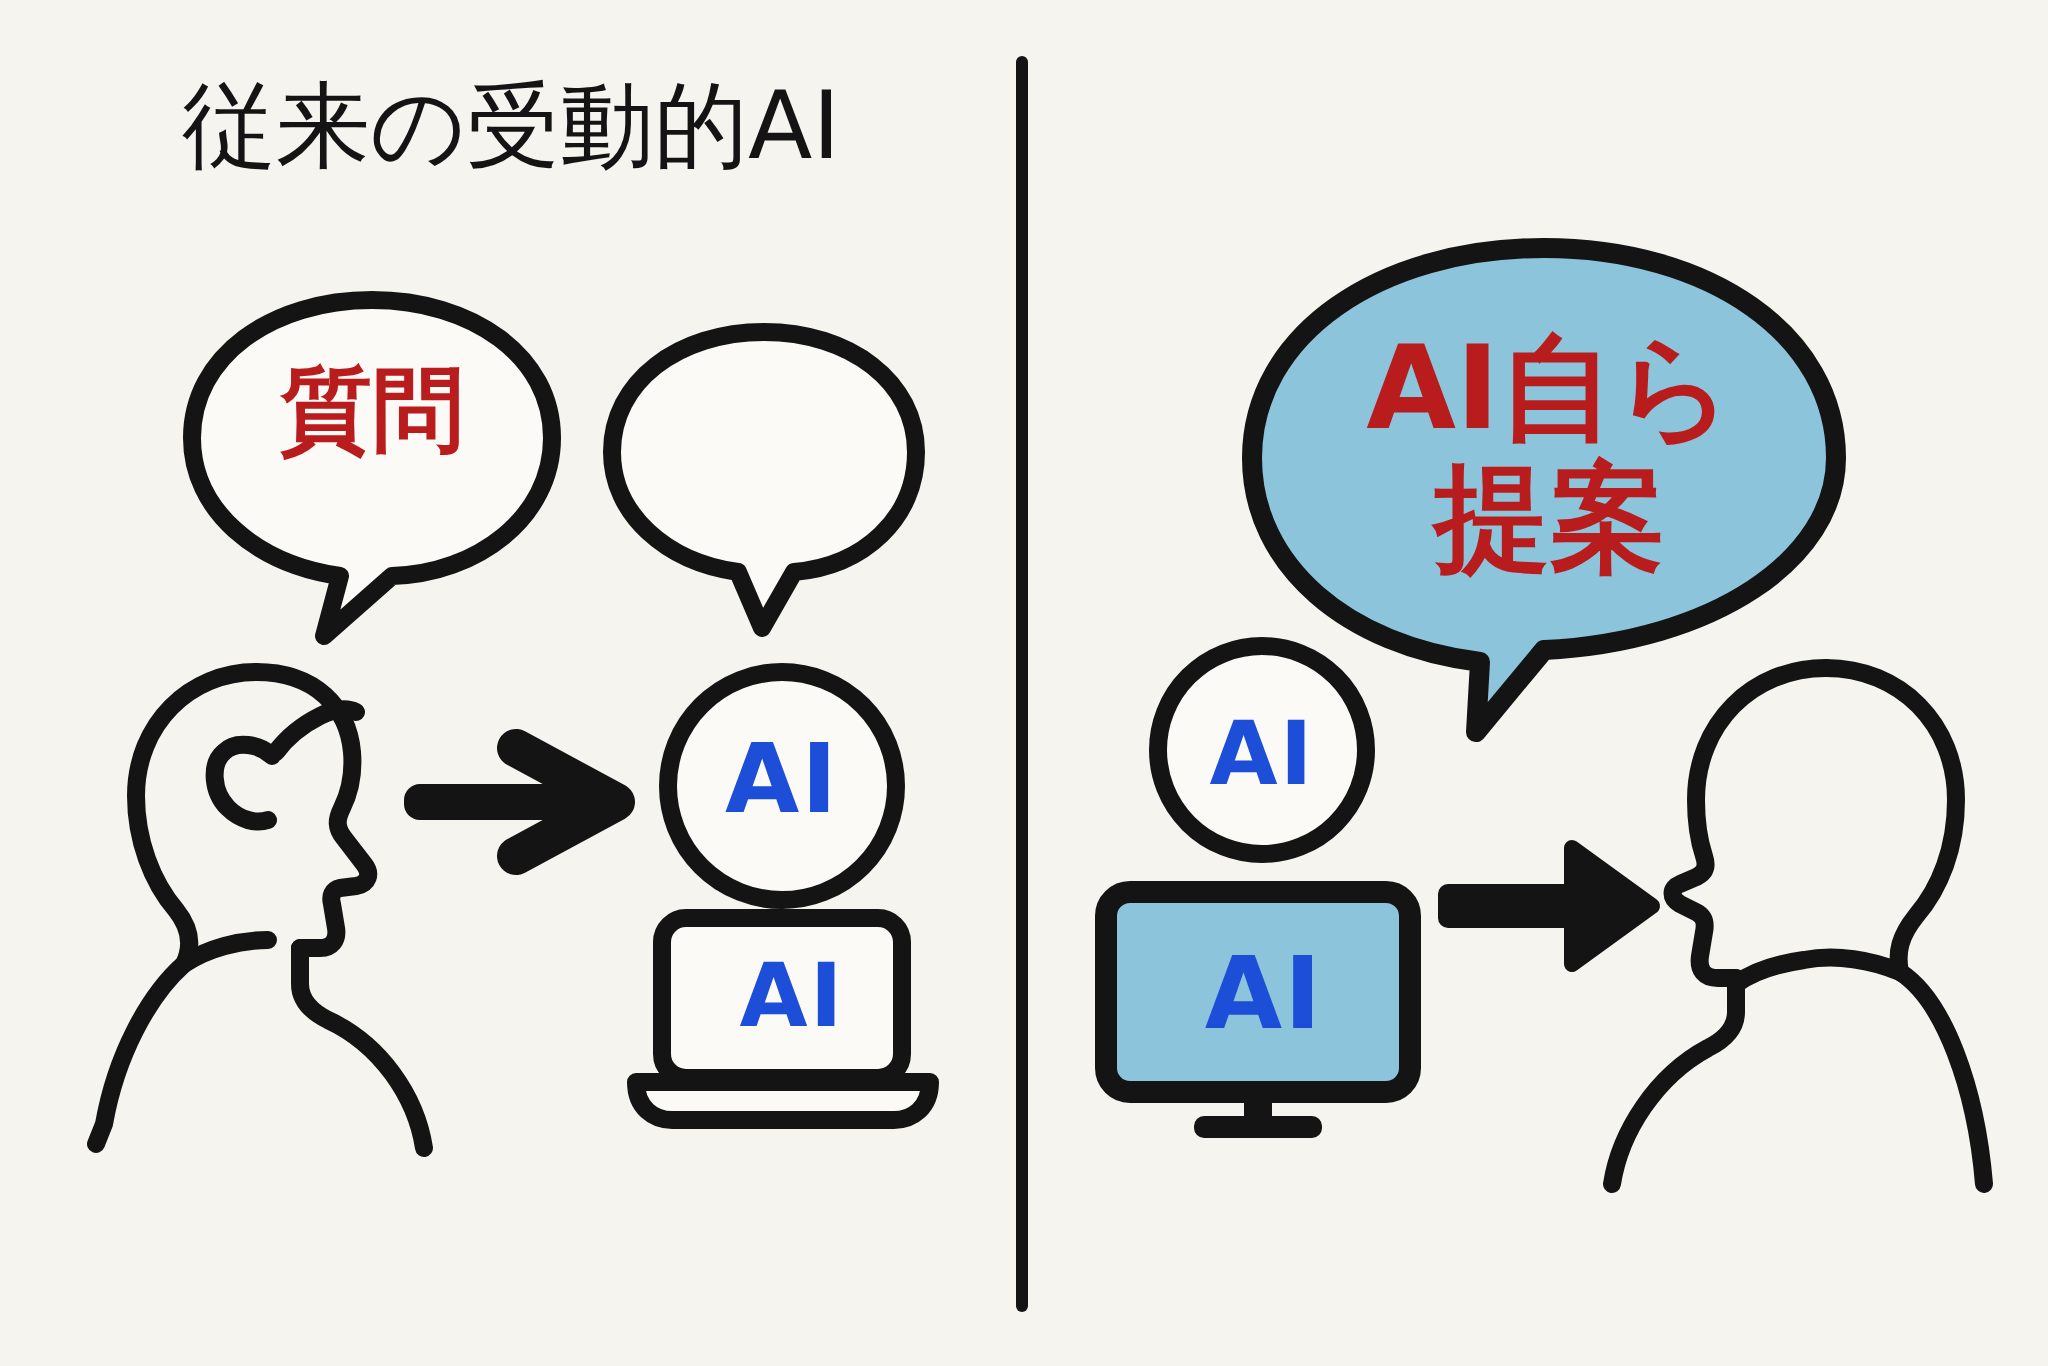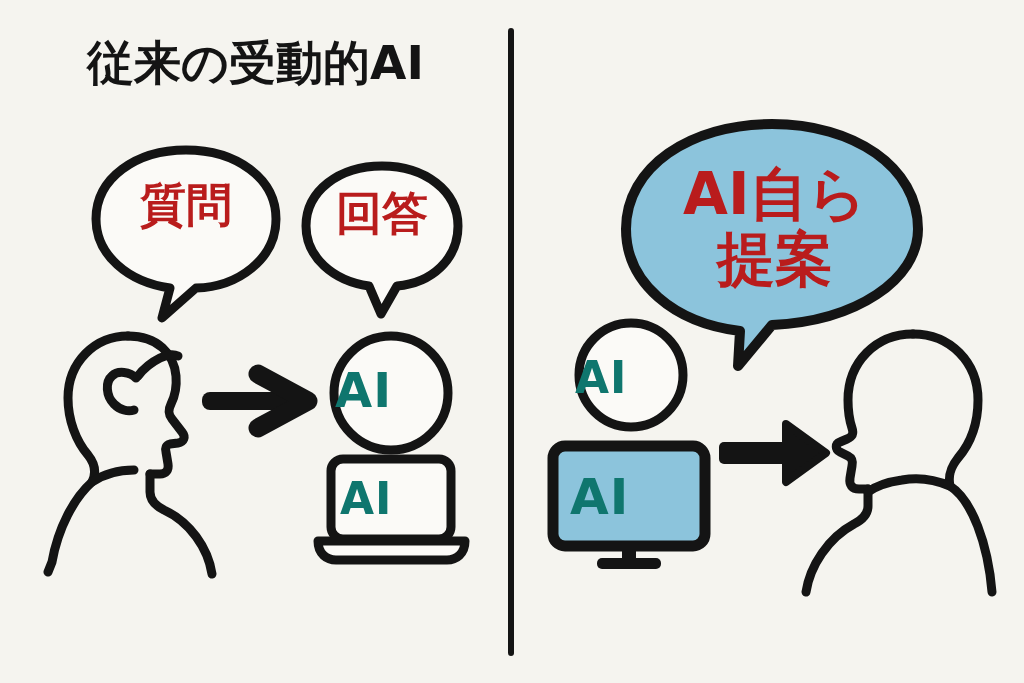--- a/index.html
+++ b/index.html
@@ -12,21 +12,21 @@
     width: 1024px;
     height: 683px;
     background: #f5f4ef;
     overflow: hidden;
     font-family: "DejaVu Sans", "Liberation Sans", sans-serif;
   }
   .panel-title {
     position: absolute;
     top: 32px;
     font-size: 47px;
-    font-weight: bold;
+    font-weight: normal;
     color: #141414;
     letter-spacing: 0px;
     white-space: nowrap;
     text-align: center;
   }
   #title-left  { left: 0;   width: 511px; }
   #title-right { left: 511px; width: 513px; }
 
   #divider {
     position: absolute;
@@ -53,22 +53,23 @@
     color: #b91c1c;
     line-height: 1.04;
     white-space: pre-line;
   }
   #bubble-q-text { left: 96px; top: 182px; width: 180px; font-size: 46px; }
   #bubble-a-text { left: 306px; top: 190px; width: 152px; font-size: 46px; }
   #bubble-p-text { left: 636px; top: 162px; width: 278px; font-size: 58px; line-height: 1.12; }
 
   .ai-label {
     position: absolute;
+    text-align: center;
     font-weight: bold;
-    color: #0f766e;
+    color: #1d4ed8;
     letter-spacing: 1px;
   }
   #ai-circle-left-text  { left: 335px; top: 362px; width: 112px; font-size: 48px; }
   #ai-laptop-text       { left: 340px; top: 473px; width: 112px; font-size: 44px; }
   #ai-circle-right-text { left: 575px; top: 352px; width: 112px; font-size: 44px; }
   #ai-monitor-text      { left: 570px; top: 468px; width: 124px; font-size: 50px; }
 </style>
 </head>
 <body>
 
@@ -190,21 +191,20 @@
                C 972 500, 988 544, 992 592"></path>
       <path d="M 950 486
                C 936 480, 918 477, 902 480
                C 888 482, 876 486, 868 492"></path>
     </g>
 
   </svg>
 
   <div class="bubble-text" id="bubble-q-text">質問</div>
 
-  <div class="bubble-text" id="bubble-a-text">回答</div>
 
   <div class="bubble-text" id="bubble-p-text">AI自ら
 提案</div>
 
   <div class="ai-label" id="ai-circle-left-text">AI</div>
 
   <div class="ai-label" id="ai-laptop-text">AI</div>
 
   <div class="ai-label" id="ai-circle-right-text">AI</div>
 

